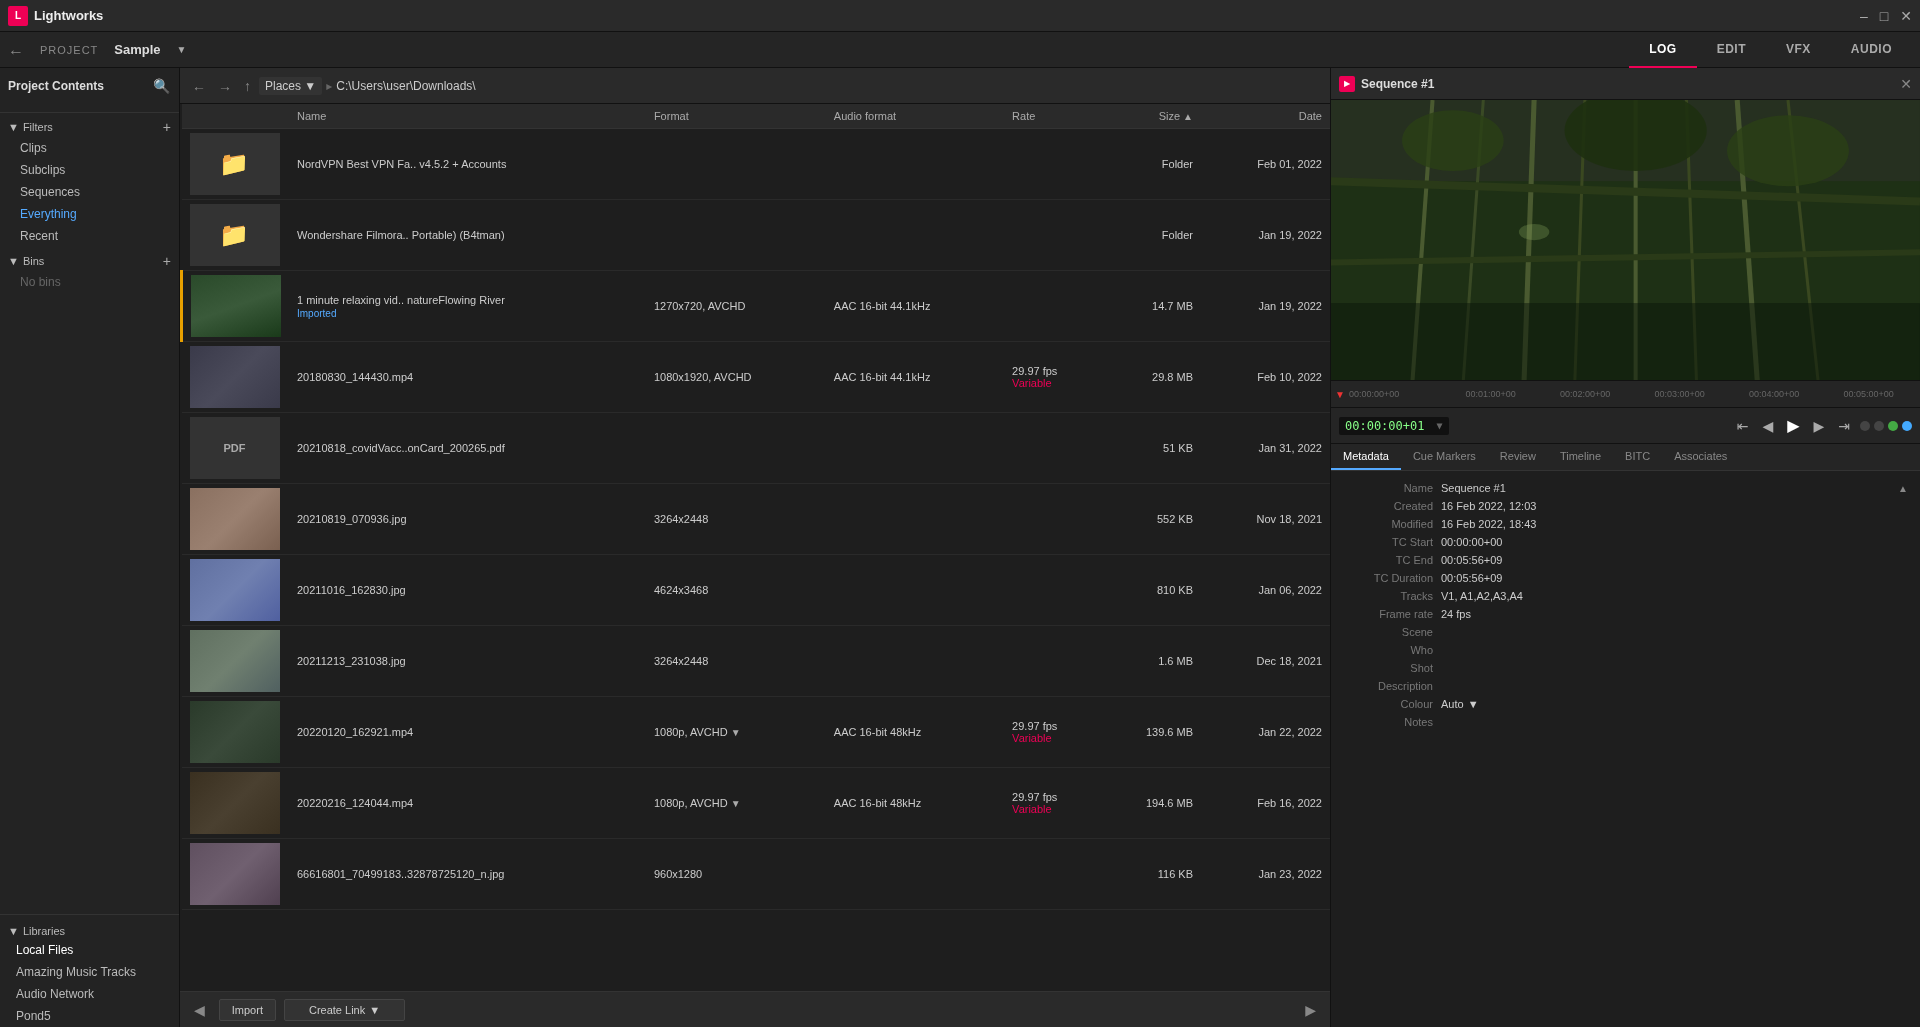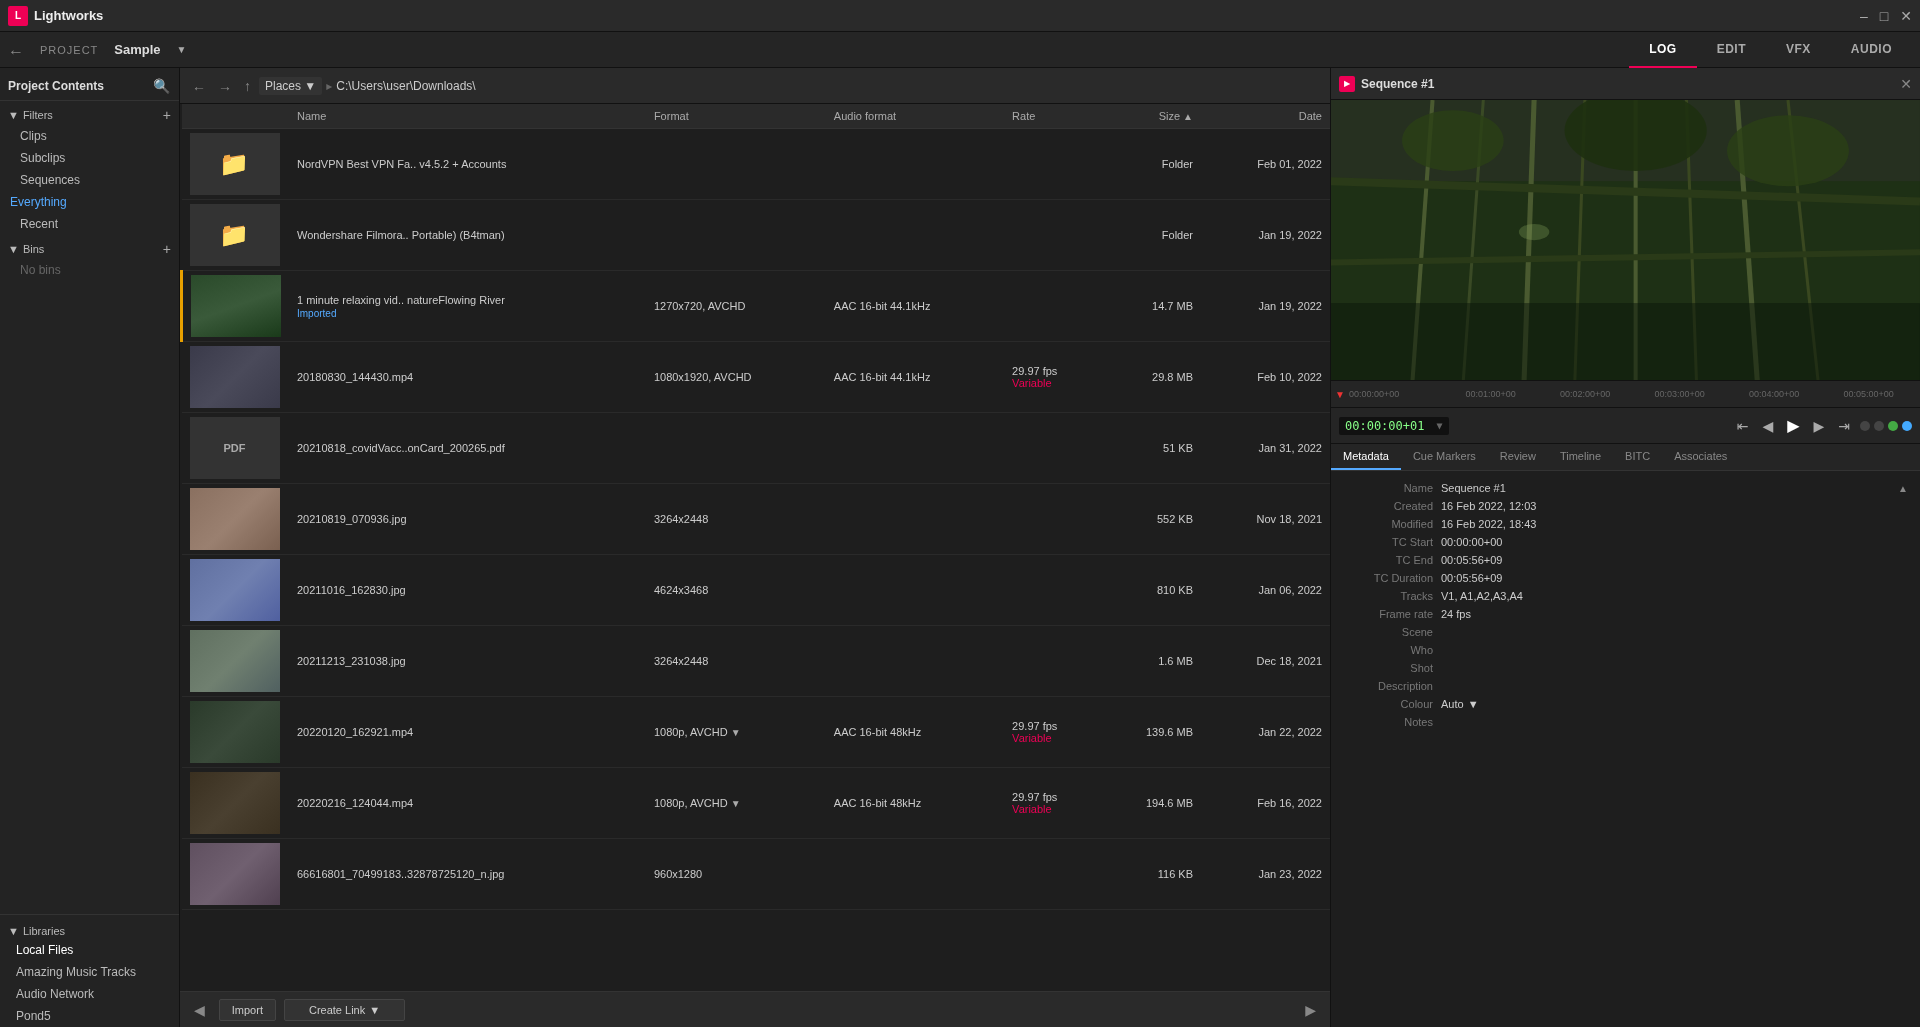--- a/index.html
+++ b/index.html
@@ -109,21 +109,21 @@
     
     #sidebar {
       width: 180px;
       background: #232323;
       border-right: 1px solid #111;
       display: flex;
       flex-direction: column;
       flex-shrink: 0;
     }
     #sidebar-header {
-      padding: 10px 8px 6px;
+      padding: 10px 8px 18px;
       display: flex;
       align-items: center;
       justify-content: space-between;
       border-bottom: 1px solid #333;
     }
     #sidebar-header .section-title {
       color: #ddd;
       font-size: 12px;
       font-weight: bold;
     }
@@ -147,21 +147,21 @@
       cursor: pointer;
       font-size: 14px;
     }
 
     .sidebar-item {
       padding: 4px 8px 4px 20px;
       color: #bbb;
       cursor: pointer;
       font-size: 12px;
     }
-    .sidebar-item.active { color: #5af; padding-left: 10px; }
+    .sidebar-item.active { color: #5af; }
 
     #sidebar-libraries {
       margin-top: auto;
       border-top: 1px solid #333;
       padding-top: 4px;
     }
     .library-item {
       padding: 4px 8px 4px 16px;
       color: #bbb;
       cursor: pointer;

